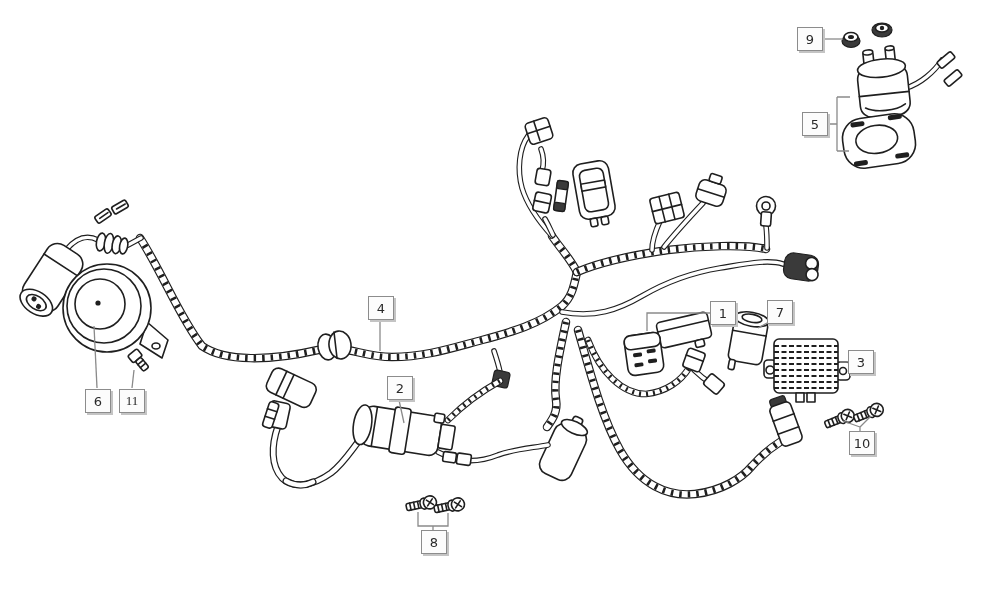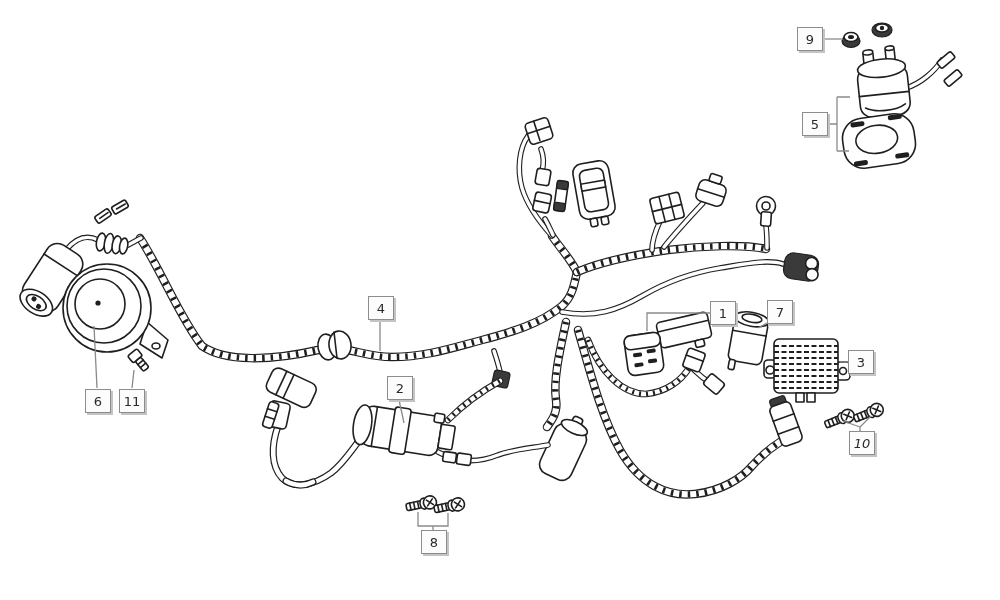--- a/index.html
+++ b/index.html
@@ -398,20 +398,20 @@
       </div>
       <div class="callout" style="left: 767px; top: 300px;">
         <span>7</span>
       </div>
       <div class="callout" style="left: 421px; top: 530px;">
         <span>8</span>
       </div>
       <div class="callout" style="left: 797px; top: 27px;">
         <span>9</span>
       </div>
-      <div class="callout" style="left: 849px; top: 431px; font-style: italic;">
+      <div class="callout" style="left: 849px; top: 431px;">
         <span>10</span>
       </div>
-      <div class="callout" style="left: 119px; top: 389px;">
+      <div class="callout" style="left: 119px; top: 389px; font-family: Liberation Serif, serif;">
         <span>11</span>
       </div>
     </div>
 </div>
 
 </body></html>

